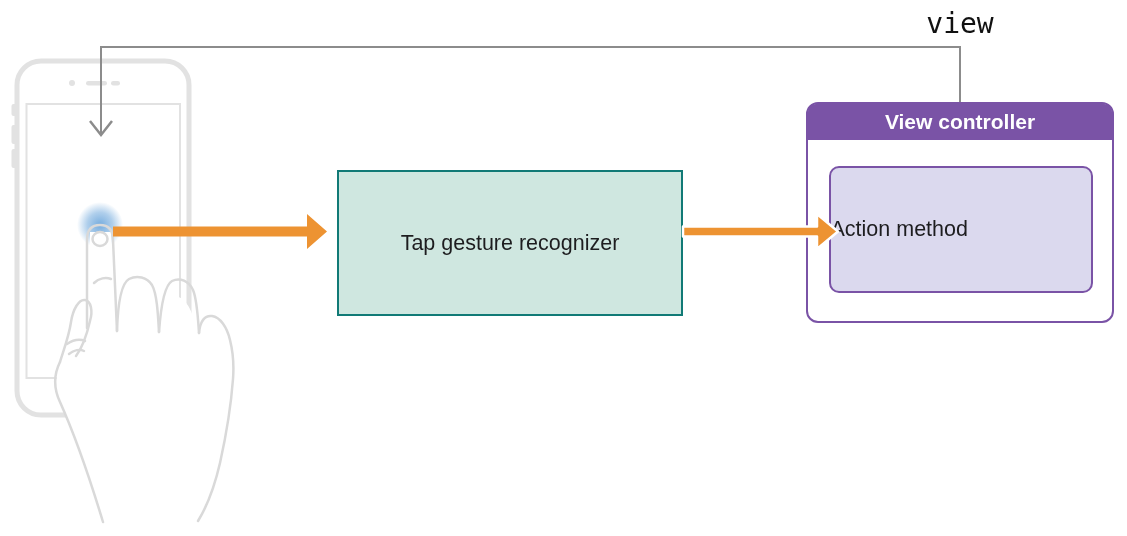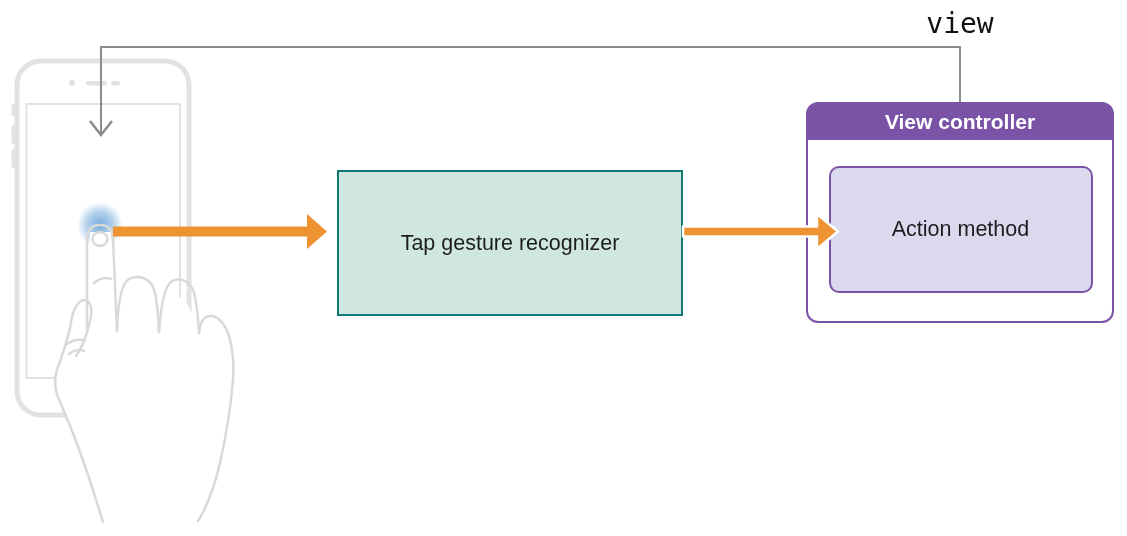--- a/index.html
+++ b/index.html
@@ -24,21 +24,21 @@
   }
   #vc-header{
     position:absolute;left:0;top:0;right:0;height:36px;
     background:var(--purple);color:#fff;font-weight:bold;font-size:21px;
     display:flex;align-items:center;justify-content:center;
     border-radius:8px 8px 0 0;
   }
   #action-box{
     position:absolute;left:20.5px;top:61.5px;width:264px;height:127px;
     background:var(--lavender);border:2.5px solid var(--purple);
-    border-radius:10px;display:flex;align-items:center;justify-content:center;
+    border-radius:10px;display:flex;align-items:center;
     font-size:21.5px;
   }
   #view-label{
     position:absolute;left:912px;top:7px;width:96px;text-align:center;z-index:2;
     font-family:"DejaVu Sans Mono",monospace;font-size:28px;color:#111;
   }
 </style>
 </head>
 <body>
 

